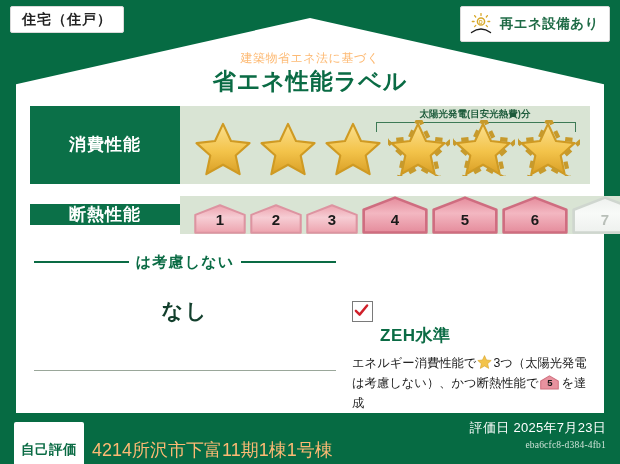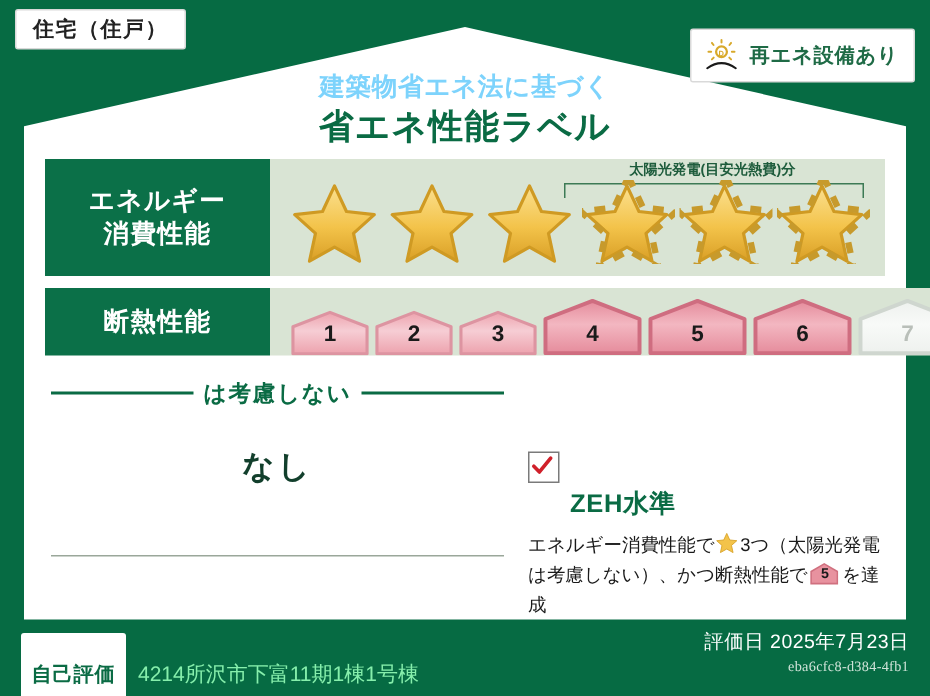--- a/index.html
+++ b/index.html
@@ -16,58 +16,58 @@
     position:absolute;left:16px;top:18px;width:588px;height:92px;
     background:#ffffff;
     clip-path:polygon(50% 0%, 100% 72%, 100% 100%, 0% 100%, 0% 72%);
   }
   .title-wrap{
     position:absolute;left:16px;top:36px;width:588px;height:74px;
     display:flex;flex-direction:column;align-items:center;justify-content:center;
     text-align:center;pointer-events:none;
   }
   .title-sub{
-    font-size:17px;font-weight:700;color:#7dd3fc;letter-spacing:.5px;
+    font-size:12px;font-weight:400;color:#fdba74;letter-spacing:.5px;
     line-height:1.2;margin:0 0 3px 0;
   }
   .title-main{
     font-size:23px;font-weight:700;color:#0a6b44;letter-spacing:1px;
     line-height:1.15;margin:0;
   }
 
   
   .chip-type{
     position:absolute;left:10px;top:6px;
     background:#fff;border:1px solid #d9d9d9;
     padding:5px 11px;border-radius:2px;
     font-size:14px;font-weight:700;color:#222;letter-spacing:1px;
     line-height:1.1;
   }
 
   
   .chip-renew{
-    position:absolute;right:10px;top:19px;
+    position:absolute;right:10px;top:6px;
     background:#fff;border:1px solid #d9d9d9;border-radius:2px;
     padding:5px 10px 5px 8px;
     display:flex;align-items:center;gap:7px;
     font-size:13.5px;font-weight:700;color:#1f6b46;letter-spacing:.5px;
   }
   .sun-ico{width:24px;height:24px;display:block;flex:0 0 24px;}
 
   
   .body-card{
     position:absolute;left:16px;top:108px;width:588px;height:305px;background:#fff;
   }
 
   
   .perf-row{
     position:absolute;display:flex;align-items:stretch;
   }
   .perf-row.energy{left:14px;top:-2px;width:560px;height:78px;}
-  .perf-row.insul{left:14px;top:84px;width:560px;height:45px;}
+  .perf-row.insul{left:14px;top:84px;width:560px;height:45px;align-items:center;}
 
   .perf-key{
     background:#0b7048;color:#fff;
     display:flex;align-items:center;justify-content:center;text-align:center;
     font-weight:700;letter-spacing:1px;line-height:1.28;
     flex:0 0 150px;
   }
   .perf-row.energy .perf-key{font-size:17px;}
   .perf-row.insul  .perf-key{font-size:17px;}
 
@@ -156,21 +156,21 @@
     font-size:9.5px;font-weight:700;color:#1a1a1a;z-index:2;padding-bottom:1px;
   }
 
   
   .footer{position:absolute;left:0;top:416px;width:620px;height:48px;color:#fff;}
   .f-left{position:absolute;left:14px;top:6px;display:flex;align-items:center;gap:8px;}
   .f-badge{
     background:#fff;color:#0a6b44;font-size:13.5px;font-weight:700;letter-spacing:.5px;
     padding:20px 7px;border-radius:2px;line-height:1.15;
   }
-  .f-addr{font-size:14px;font-weight:400;color:#86efac;letter-spacing:0px;}
+  .f-addr{font-size:18px;font-weight:400;color:#fdba74;letter-spacing:0px;}
   .f-right{position:absolute;right:14px;top:2px;text-align:right;}
   .f-date{font-size:13px;font-weight:400;color:#fff;letter-spacing:.3px;line-height:1.5;}
   .f-id{font-size:9.5px;color:#cfe3d8;letter-spacing:.2px;line-height:1.5;
         font-family:"Liberation Serif","DejaVu Serif",serif;}
 </style>
 </head>
 <body>
 
 <div class="label-root">
 
@@ -198,21 +198,20 @@
       <path d="M2.5 20.5 Q12 13.6 21.5 20.5" fill="none" stroke="#1a1a1a" stroke-width="1.4" stroke-linecap="round"></path>
     </svg>
     <span>再エネ設備あり</span>
   </div>
 
   <div class="body-card">
 
     <div class="perf-row energy">
       <div class="perf-key">
         <div>
-          <div>エネルギー</div>
           <div>消費性能</div>
         </div>
       </div>
       <div class="perf-val">
         <div class="solar-bracket">
           <div class="bk"></div>
           <div class="bk-label">太陽光発電(目安光熱費)分</div>
         </div>
         <div class="stars" id="stars-container">
             <div class="star-cell">

